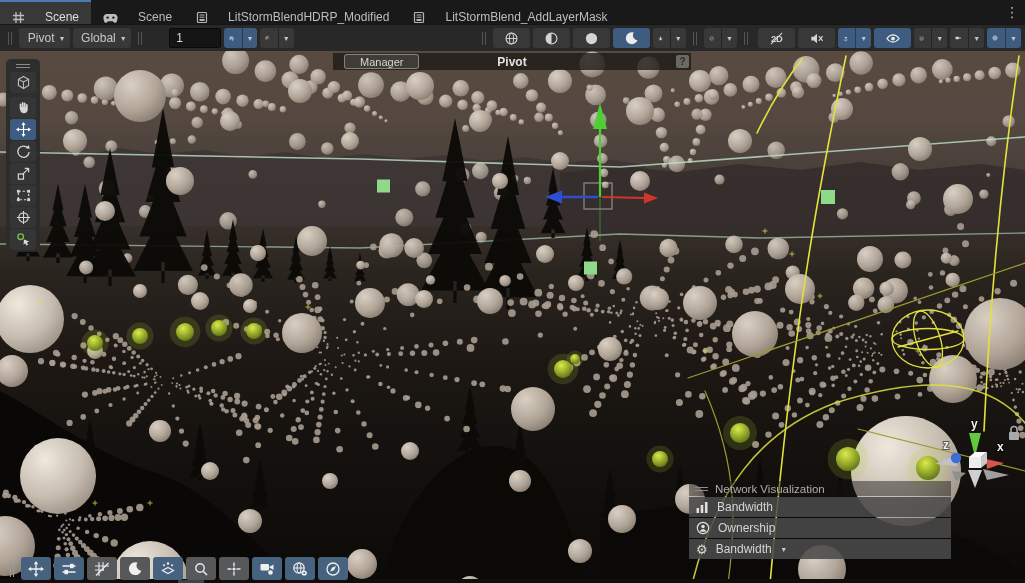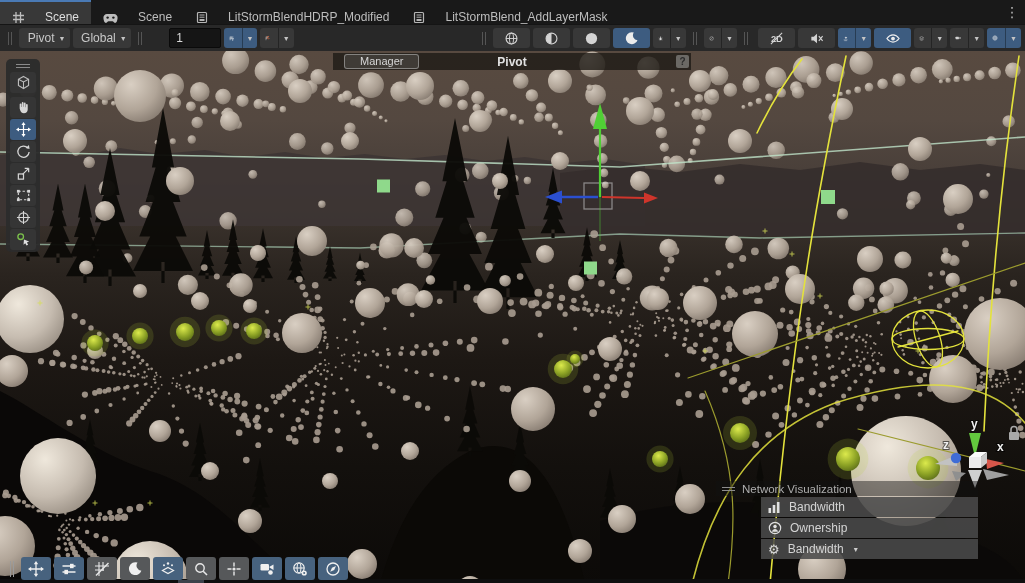--- a/index.html
+++ b/index.html
@@ -33,34 +33,34 @@
         border-radius:5px;padding:2px;z-index:5;}
   .toolrail .grip{height:9px;display:flex;flex-direction:column;justify-content:center;gap:2px;align-items:center;}
   .toolrail .grip i{display:block;width:14px;height:1px;background:#8a8a8a;}
   .rbtn{width:26px;height:21px;margin:1px auto 0;border-radius:3px;background:#353535;
         display:flex;align-items:center;justify-content:center;}
   .rbtn.sel{background:#3d5c80;}
   .rbtn.first{margin-top:2px;margin-bottom:4px;}
   
   .gaiabar{position:absolute;left:333px;top:2px;width:358px;height:17px;background:rgba(30,26,21,.8);
         display:flex;align-items:center;z-index:5;}
-  .managerbtn{margin-left:11px;height:13px;display:flex;align-items:flex-start;padding:0 15px;
+  .managerbtn{margin-left:11px;height:13px;display:flex;align-items:center;padding:0 15px;
         border:1px solid rgba(190,190,190,.55);border-radius:3px;background:rgba(90,88,84,.45);
         color:#d6d6d6;font-size:11px;}
   .gaiatitle{position:absolute;left:0;right:0;text-align:center;font-weight:bold;font-size:12px;color:#e2e2e2;}
   .helpbtn{margin-left:auto;margin-right:2px;width:13px;height:13px;background:#6b6965;border-radius:2px;
         color:#2c2c2c;font-weight:bold;font-size:10px;display:flex;align-items:center;justify-content:center;z-index:1;}
   
-  .netpanel{position:absolute;left:716px;top:430px;width:262px;z-index:6;}
+  .netpanel{position:absolute;left:689px;top:430px;width:262px;z-index:6;}
   .netheader{display:flex;align-items:center;gap:7px;height:15px;padding:0 6px;background:rgba(18,18,18,.45);
         color:#aeaeae;font-size:11.5px;}
   .netheader .grip{display:flex;flex-direction:column;gap:2px;}
   .netheader .grip i{display:block;width:13px;height:1px;background:#8d8d8d;}
   .netrow{display:flex;align-items:center;gap:8px;height:20px;margin-top:1px;padding:0 7px;
-        background:rgba(74,74,74,.88);color:#d4d4d4;font-size:12px;margin-left:45px;}
+        background:rgba(74,74,74,.88);color:#d4d4d4;font-size:12px;}
   .netrow .glyph{font-size:13px;color:#d8d8d8;line-height:1;}
   .netrow .sc{font-size:8px;color:#cdcdcd;margin-left:2px;}
   
   .btoolbar{position:absolute;left:6px;bottom:4px;display:flex;align-items:center;gap:3px;z-index:6;}
   .btoolbar .hgrip i{height:16px;background:#9a9a9a;}
   .bbtn{width:30px;height:23px;border-radius:3px;background:#56585a;display:flex;align-items:center;justify-content:center;}
   .bbtn.blue{background:#47627e;}
   .bstrip{position:absolute;left:0;bottom:0;width:100%;height:5px;background:#0e0e0e;z-index:4;}
   .bstrip i{position:absolute;left:178px;top:1px;width:26px;height:3px;background:#3c424b;display:block;}
   

